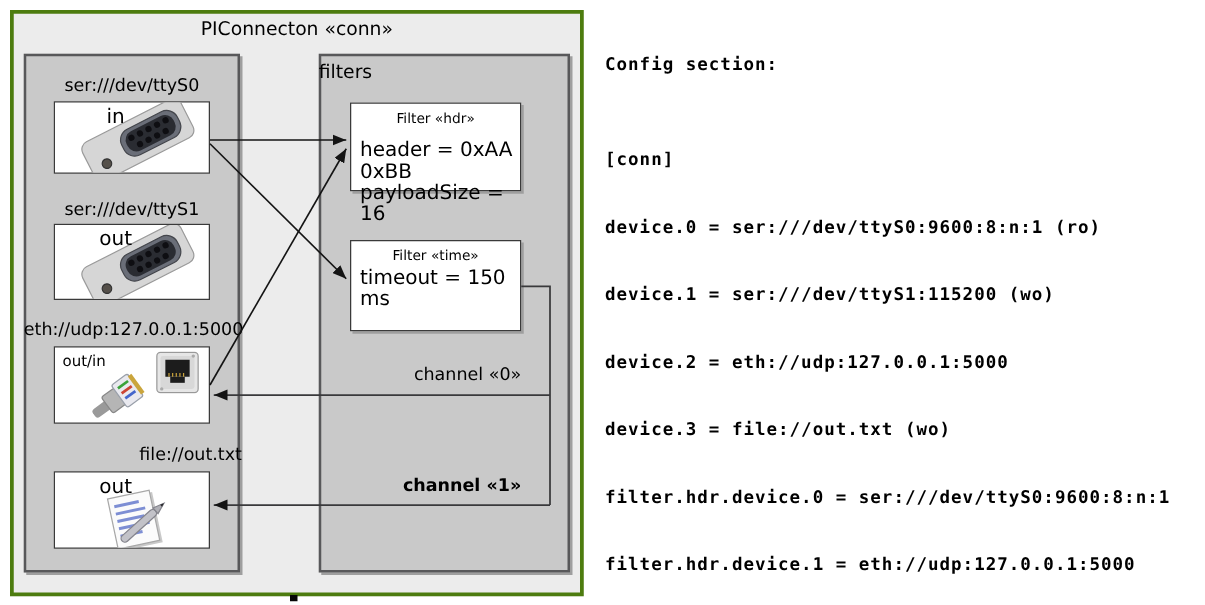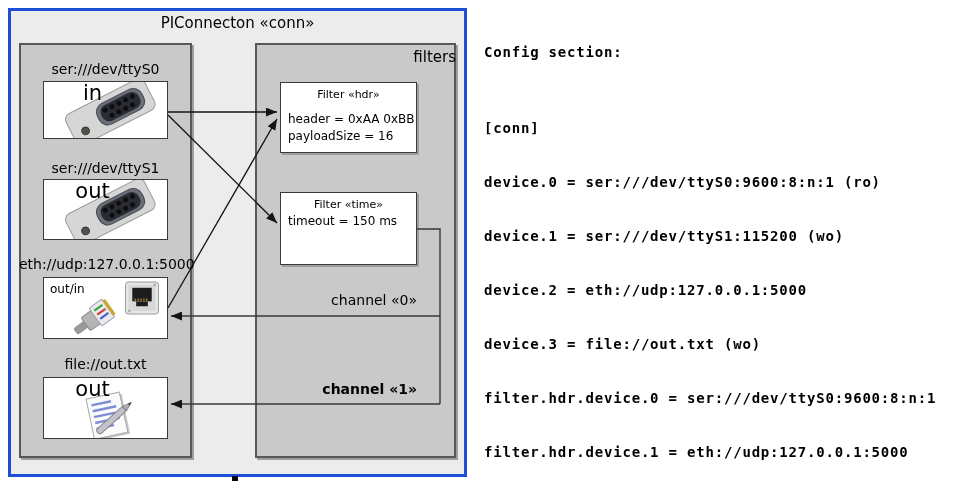--- a/index.html
+++ b/index.html
@@ -3,56 +3,56 @@
 <meta charset="utf-8">
 <style>
   html,body{margin:0;padding:0;background:#fff;}
   .stage{
     position:relative;width:964px;height:484px;background:#ffffff;
     font-family:"DejaVu Sans","Liberation Sans",sans-serif;color:#000;overflow:hidden;
   }
   
   .diagram{
     position:absolute;left:8px;top:8px;width:453px;height:463px;
-    border:3px solid #1d4ed8;background:#ececec;
+    border:3px solid #4d7c0f;background:#ececec;
   }
   .diagram-title{
     position:absolute;left:0;top:3px;width:100%;text-align:center;
     font-size:15px;
   }
   .panel{
     position:absolute;background:#c9c9c9;border:2px solid #58585a;
     box-shadow:2px 2px 0 #9e9e9e;box-sizing:border-box;
   }
   .devices-panel{left:8px;top:32px;width:173px;height:415px;}
   .filters-panel{left:244px;top:32px;width:201px;height:415px;}
   .filters-label{
-    position:absolute;left:244px;top:37px;width:201px;text-align:right;font-size:15px;
+    position:absolute;left:244px;top:37px;width:201px;text-align:left;font-size:15px;
   }
   .dev-url{
     position:absolute;left:8px;width:173px;text-align:center;font-size:14px;white-space:nowrap;
   }
   .dev-box{
     position:absolute;left:32px;width:125px;background:#fff;border:1px solid #3a3a3a;
     box-sizing:border-box;overflow:hidden;z-index:2;
   }
   .mode-label{
-    position:relative;text-align:center;font-size:21px;line-height:20px;margin-top:1px;
+    position:relative;text-align:center;font-size:16px;line-height:20px;margin-top:1px;
     transform:translateX(-13px);z-index:3;
   }
   .mode-label-left{
     position:absolute;left:6px;top:1px;font-size:12px;line-height:20px;z-index:3;
   }
   .icon-abs{position:absolute;}
   .filter-box{
     position:absolute;left:269px;width:137px;background:#fff;border:1px solid #3a3a3a;
     box-shadow:2px 2px 0 #9e9e9e;box-sizing:border-box;z-index:2;
   }
   .filter-title{text-align:center;font-size:11px;margin-top:5px;}
-  .filter-prop{font-size:12px;line-height:17px;margin-left:7px;}
+  .filter-prop{font-size:16px;line-height:17px;margin-left:7px;}
   .filter-props{margin-top:10px;}
   .channel-label{
     position:absolute;left:296px;width:110px;text-align:right;font-size:14px;z-index:6;white-space:nowrap;
   }
   .wires{position:absolute;left:0;top:0;z-index:5;pointer-events:none;}
   .bottom-tick{position:absolute;left:232px;top:476px;width:6px;height:5px;background:#070707;}
   
   .config{
     position:absolute;left:484px;top:7px;
     font-family:"DejaVu Sans Mono","Liberation Mono",monospace;
@@ -141,21 +141,21 @@
         <rect x="0" y="18" width="16" height="8" rx="3" fill="#9a9a9a"></rect>
         <rect x="13" y="14" width="13" height="16" rx="2" fill="#b5b5b5" stroke="#888"></rect>
         <rect x="25" y="11" width="16" height="22" rx="2" fill="#e9e9ef" stroke="#9aa0aa"></rect>
         <rect x="28" y="15" width="10" height="2.2" fill="#3aa33a"></rect>
         <rect x="28" y="20" width="10" height="2.2" fill="#cc4433"></rect>
         <rect x="28" y="25" width="10" height="2.2" fill="#4466cc"></rect>
         <rect x="40" y="13" width="3.5" height="18" fill="#caa53c"></rect>
       </svg>
     </div>
 
-    <div class="dev-url" style="top:345px;">file://out.txt</div>
+    <div class="dev-url" style="top:345px;padding-left:47px;">file://out.txt</div>
     <div class="dev-box" style="top:366px;height:62px;">
       <div class="mode-label">out</div>
       <svg class="icon-abs" style="left:34px;top:8px;" width="64" height="54" viewBox="0 0 64 54">
         <g transform="rotate(-12 30 30)">
           <rect x="14" y="11" width="34" height="41" fill="#c9c9c9"></rect>
           <rect x="12" y="9" width="34" height="41" fill="#fbfbfb" stroke="#a8a8a8"></rect>
           <g fill="#7d8ed4">
             <rect x="16" y="15" width="20" height="2.4"></rect>
             <rect x="16" y="21" width="24" height="2.4"></rect>
             <rect x="16" y="27" width="22" height="2.4"></rect>

